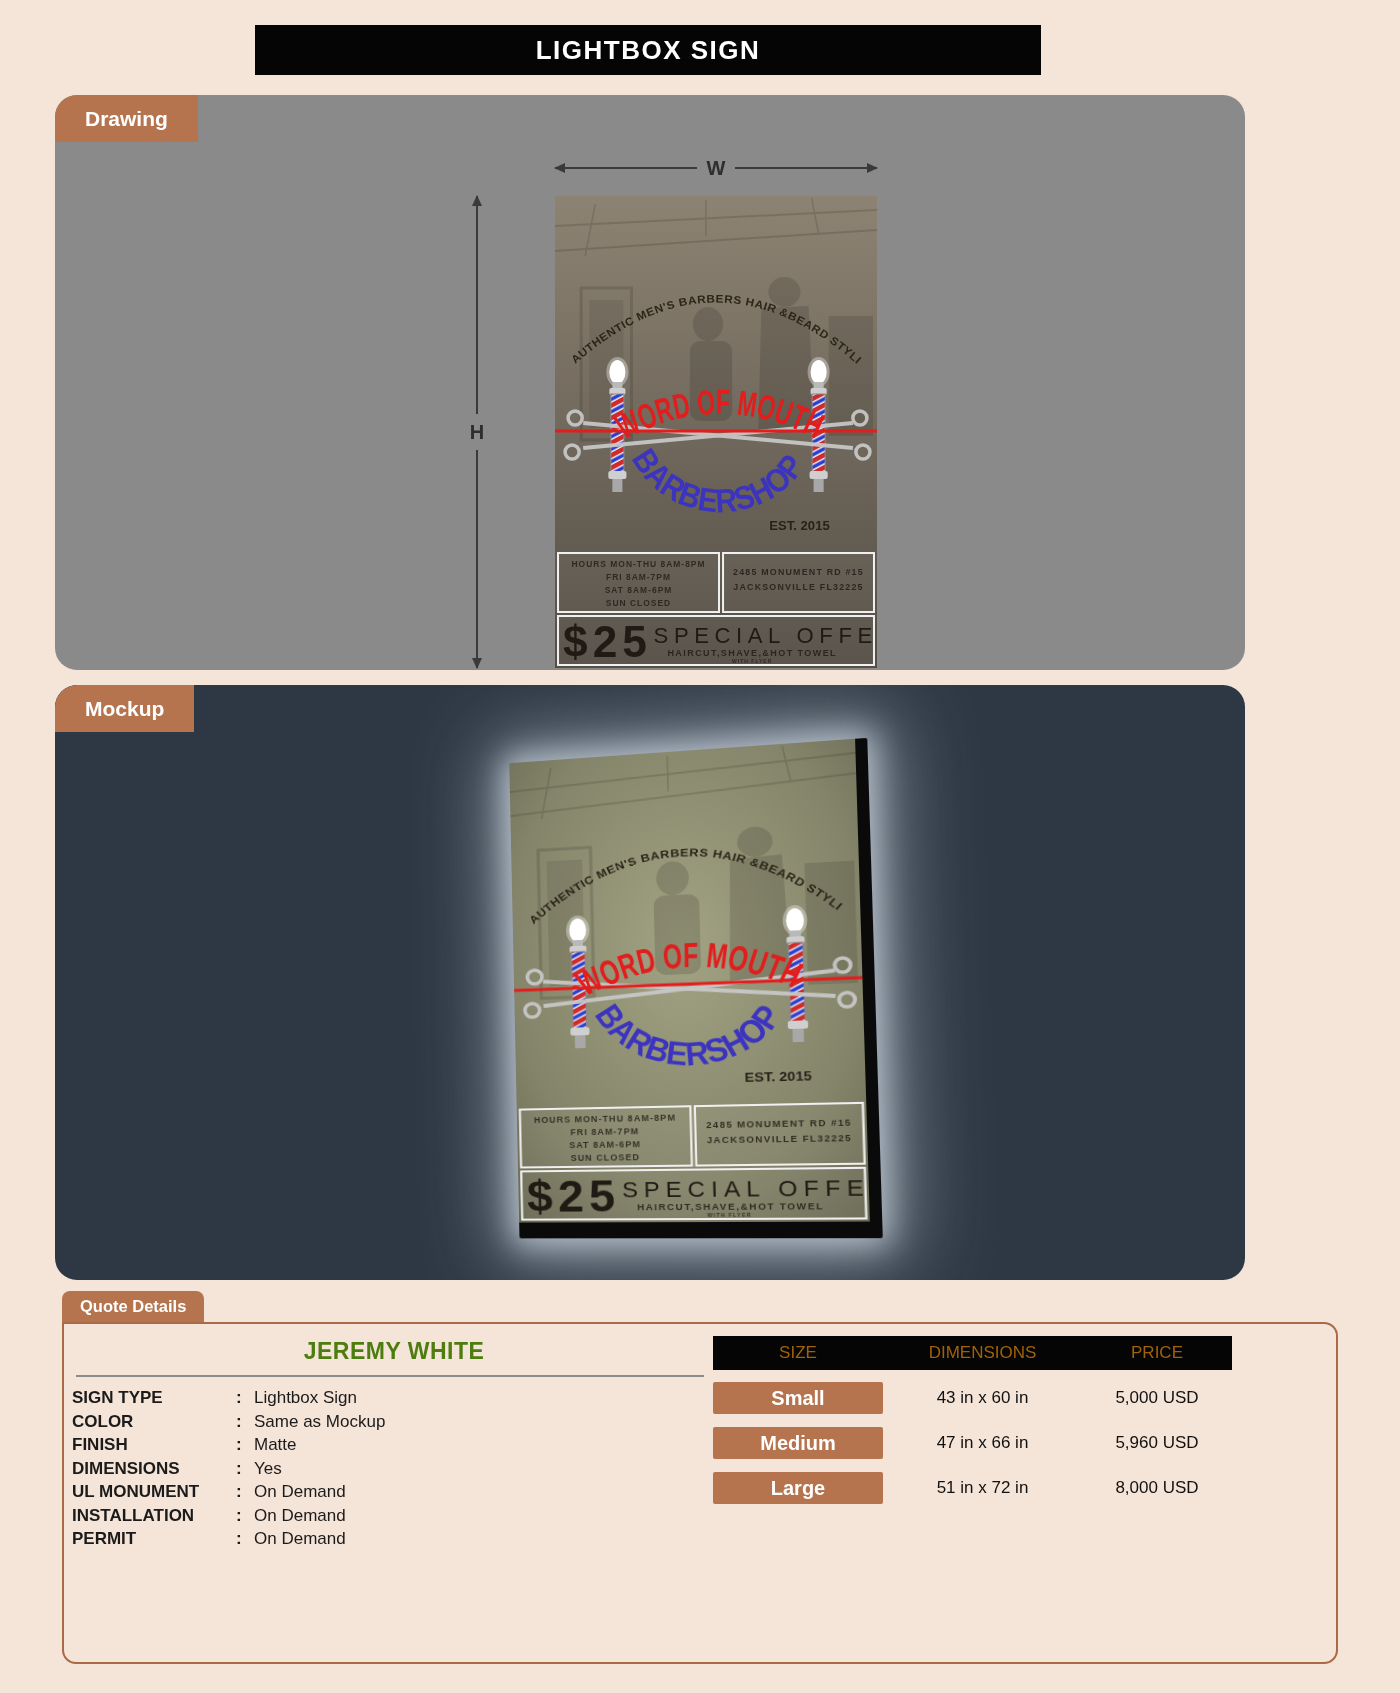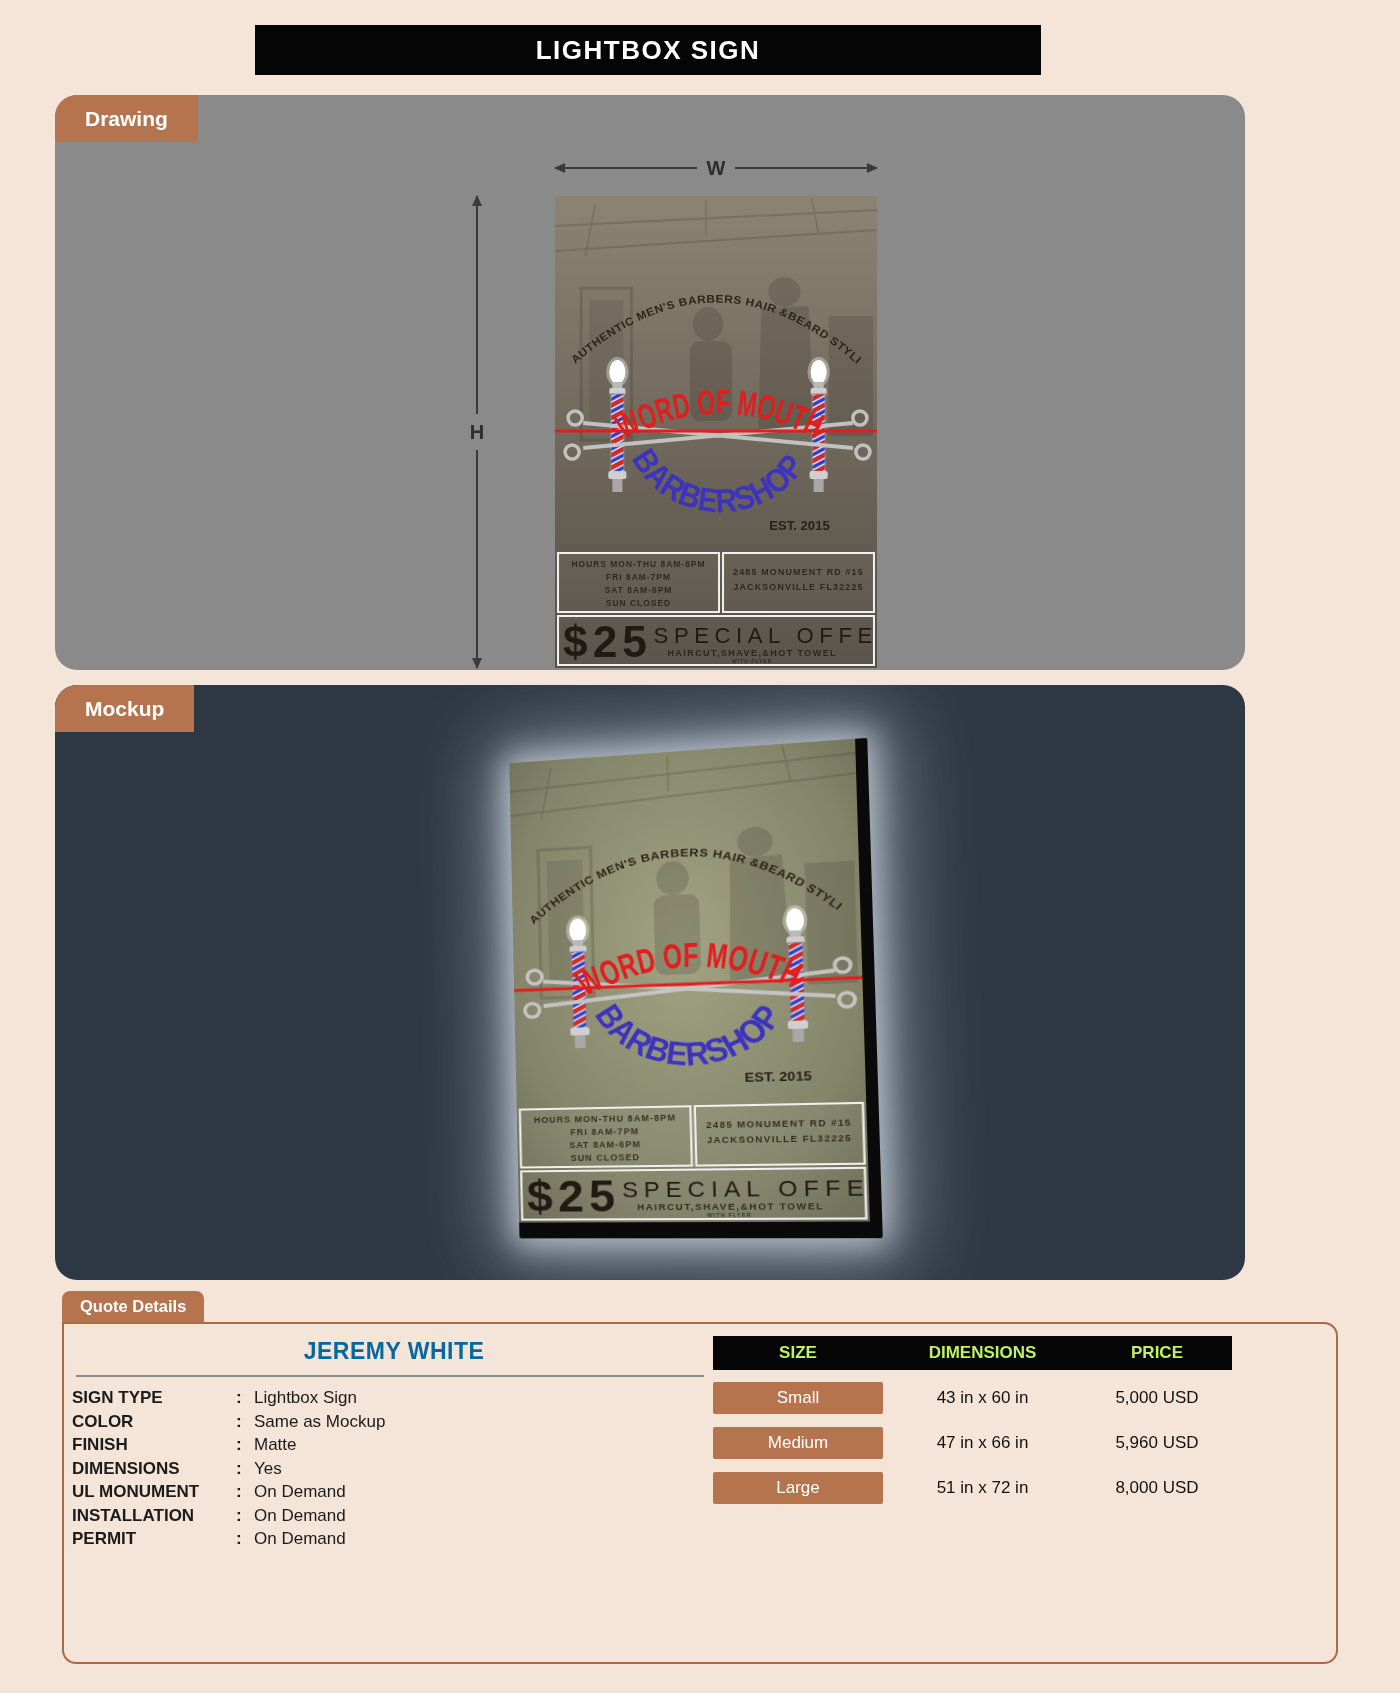--- a/index.html
+++ b/index.html
@@ -49,34 +49,34 @@
   .sign-drawing-variant .bg-rect{fill:url(#bgSepia)}
   .sign-mockup-variant .bg-rect{fill:url(#bgOlive)}
   .cls-red{fill:var(--sign-red,#e31c1c)}
   .cls-blue{fill:var(--sign-blue,#3c34bf)}
   .red-line{stroke:var(--sign-red,#e31c1c)}
 
   
   .quote-panel{position:absolute;left:62px;top:1322px;width:1276px;height:342px;border:2px solid var(--panel-border,#aa6a45);
     border-radius:0 14px 14px 14px;background:var(--page-bg,#f5e4d8)}
   .customer-name{position:absolute;left:10px;top:14px;width:640px;text-align:center;font-size:23px;font-weight:800;
-    letter-spacing:.5px;color:#0369a1}
+    letter-spacing:.5px;color:#4d7c0f}
   .name-rule{position:absolute;left:12px;top:51px;width:628px;height:2px;background:#8c8c8c}
   .specs{position:absolute;left:8px;top:62px;width:640px}
   .spec-row{display:flex;font-size:17px;line-height:23.5px;color:#1b1b1b}
   .spec-label{width:164px;font-weight:800}
   .spec-colon{width:18px;font-weight:800;text-align:left}
   .spec-value{font-weight:400}
   .size-table{position:absolute;left:649px;top:12px;width:519px}
   .size-head{display:grid;grid-template-columns:170px 199px 150px;background:var(--table-header-bg,#050505);
-    color:#bef264;height:34px;align-items:center;font-size:17px;font-weight:700}
+    color:#a16207;height:34px;align-items:center;font-size:17px;font-weight:400}
   .size-head span{text-align:center}
   .size-rows{margin-top:12px}
   .size-row{display:grid;grid-template-columns:170px 199px 150px;height:32px;align-items:center;margin-bottom:13px}
-  .size-badge{background:var(--accent,#b5744e);color:#fff;font-size:17px;font-weight:400;height:32px;
+  .size-badge{background:var(--accent,#b5744e);color:#fff;font-size:20px;font-weight:700;height:32px;
     display:flex;align-items:center;justify-content:center;border-radius:2px}
   .cell-dim,.cell-price{text-align:center;font-size:17px;font-weight:400;color:#111}
 
   .shared-defs{position:absolute;width:0;height:0;overflow:hidden}
 </style>
 </head>
 <body>
 
 <svg class="shared-defs" aria-hidden="true">
   <defs>

